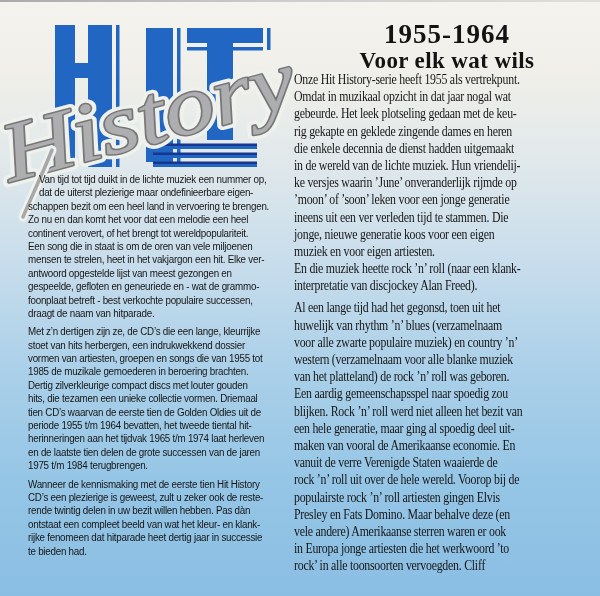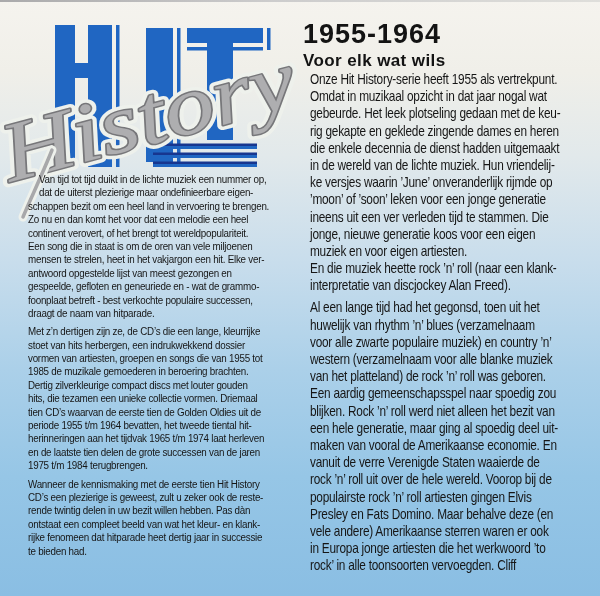--- a/index.html
+++ b/index.html
@@ -18,29 +18,29 @@
   .lg-blue{fill:var(--logo-blue,#2066c2);}
   .lg-navy{fill:var(--logo-navy,#17368f);}
   .script-casing{fill:#eef1ec;stroke:#eef1ec;stroke-width:10;stroke-linejoin:round;}
   .script-edge{fill:none;stroke:#77777a;stroke-width:3;stroke-linejoin:round;}
   .script-body{fill:#aeaeb0;}
   .script-text{font-family:"Liberation Serif",serif;font-style:italic;font-size:84px;}
   .tail-casing{fill:none;stroke:#eef1ec;stroke-width:9;stroke-linecap:round;}
   .tail-body{fill:none;stroke:#a8a8aa;stroke-width:3.5;stroke-linecap:round;}
 
   
-  .heading{position:absolute;left:303px;top:21px;width:288px;
-    font-family:Liberation Sans, sans-serif;font-weight:bold;color:#131313;}
+  .heading{position:absolute;left:303px;top:21px;width:288px;text-align:center;
+    font-family:Liberation Serif, serif;font-weight:bold;color:#131313;}
   .heading-year{font-size:27px;line-height:27px;letter-spacing:1px;}
-  .heading-sub{font-size:17px;line-height:25px;letter-spacing:.4px;}
+  .heading-sub{font-size:23px;line-height:25px;letter-spacing:.4px;}
 
   
   .col{position:absolute;}
   .col-left{left:28px;top:172px;width:272px;}
-  .col-right{left:310px;top:71px;width:282px;}
+  .col-right{left:294px;top:71px;width:282px;font-family:Liberation Serif, serif;}
   .line{white-space:nowrap;transform-origin:0 0;letter-spacing:-.3px;}
   .col-left .line{font-size:11.7px;line-height:13.4px;height:13.4px;transform:scaleX(.84);}
   .col-right .line{font-size:14.8px;line-height:17.2px;height:17.2px;transform:scaleX(.80);}
   .col-left .para{margin-bottom:5px;}
   .col-right .para{margin-bottom:5px;}
   
   .col-left .para:first-child .line:nth-child(1),
   .col-left .para:first-child .line:nth-child(2){padding-left:13px;}
 </style>
 </head>

